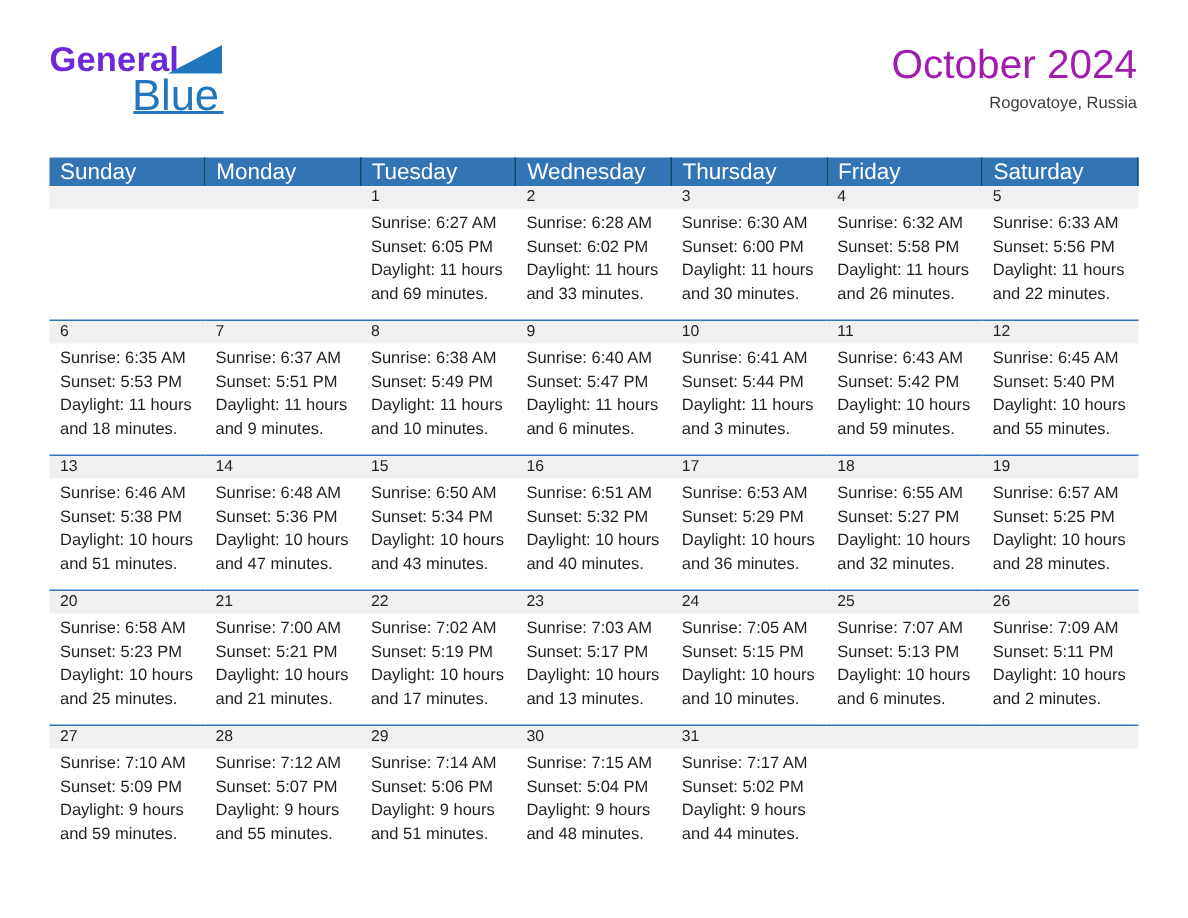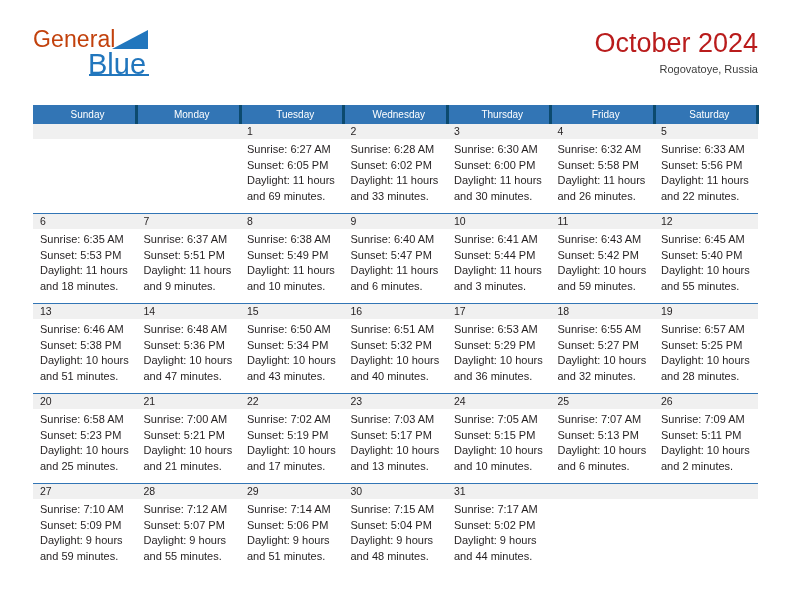--- a/index.html
+++ b/index.html
@@ -37,23 +37,24 @@
     top: 0;
     width: 140px;
     height: 56px;
   }
   .logo-general {
     position: absolute;
     left: 0;
     top: 0;
     font-size: 23px;
     letter-spacing: 0.1px;
-    color: #c2410c;
+    color: #6d28d9;
     font-family: "Liberation Sans", sans-serif;
     line-height: 1;
+    font-weight: bold;
   }
   .logo-triangle {
     position: absolute;
     left: 79px;
     top: 2px;
     width: 0;
     height: 0;
     border-style: solid;
     border-width: 0 0 19px 36px;
     border-color: transparent transparent #2176bd transparent;
@@ -76,21 +77,21 @@
   }
 
   .title-block {
     position: absolute;
     right: 0;
     top: 0;
     text-align: right;
   }
   .cal-title {
     font-size: 27px;
-    color: #b91c1c;
+    color: #a21caf;
     line-height: 1.12;
     font-weight: normal;
     margin: 0;
     white-space: nowrap;
   }
   .cal-subtitle {
     font-size: 11px;
     color: #3c3c3c;
     line-height: 1.2;
     margin: 5px 0 0 0;
@@ -108,27 +109,27 @@
   }
   .calendar th,
   .calendar td {
     padding: 0;
     margin: 0;
   }
 
   .dow {
     background: #3275b5;
     color: #ffffff;
-    font-size: 10px;
+    font-size: 15px;
     font-weight: normal;
-    text-align: center;
+    text-align: left;
     height: 19px;
     line-height: 19px;
     padding-left: 7px !important;
-    border-right: 3px solid #0c4a6e;
+    border-right: 1px solid #0c4a6e;
     white-space: nowrap;
   }
 
   .week-row > td {
     vertical-align: top;
     border-top: 1px solid #3275b5;
     height: 89px;
   }
   .week-row.first > td {
     border-top: none;

